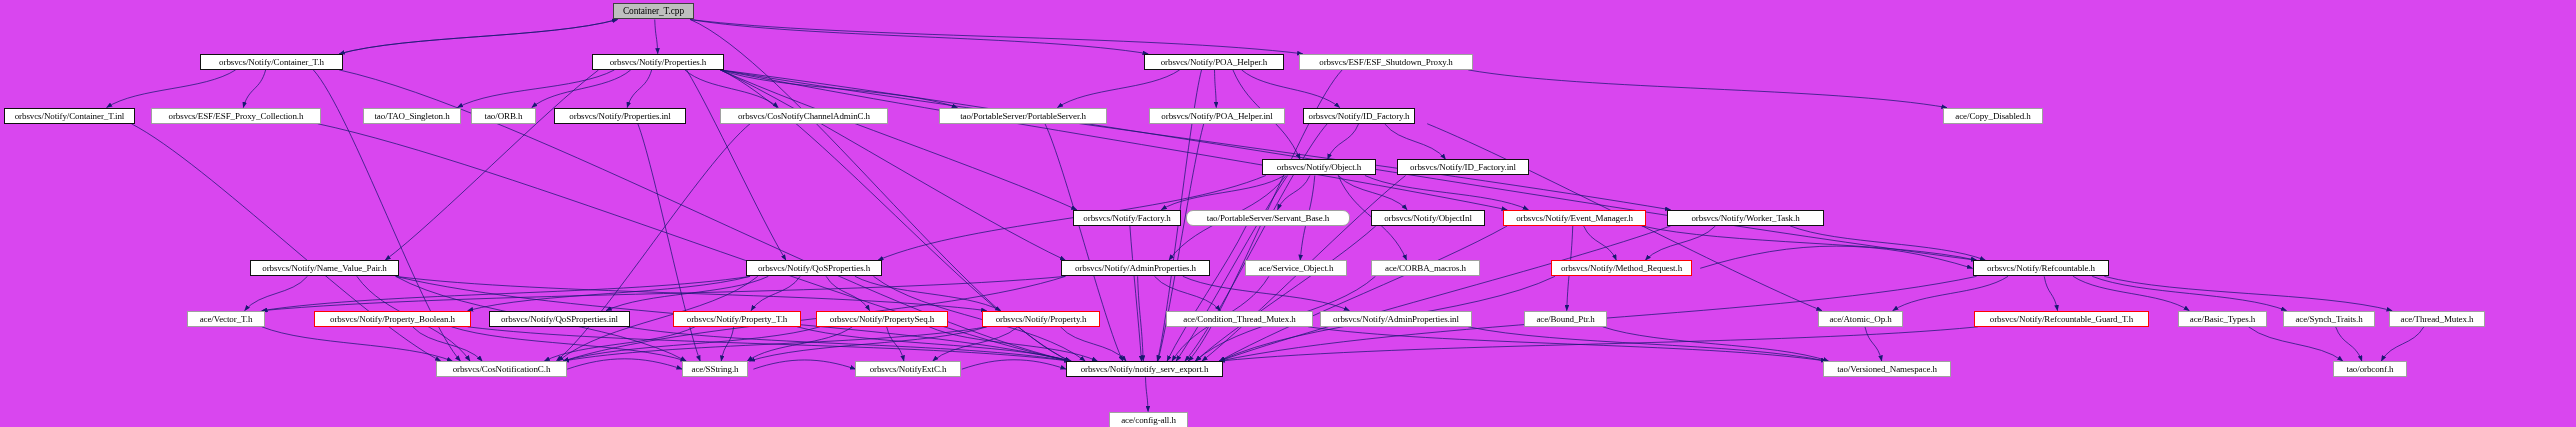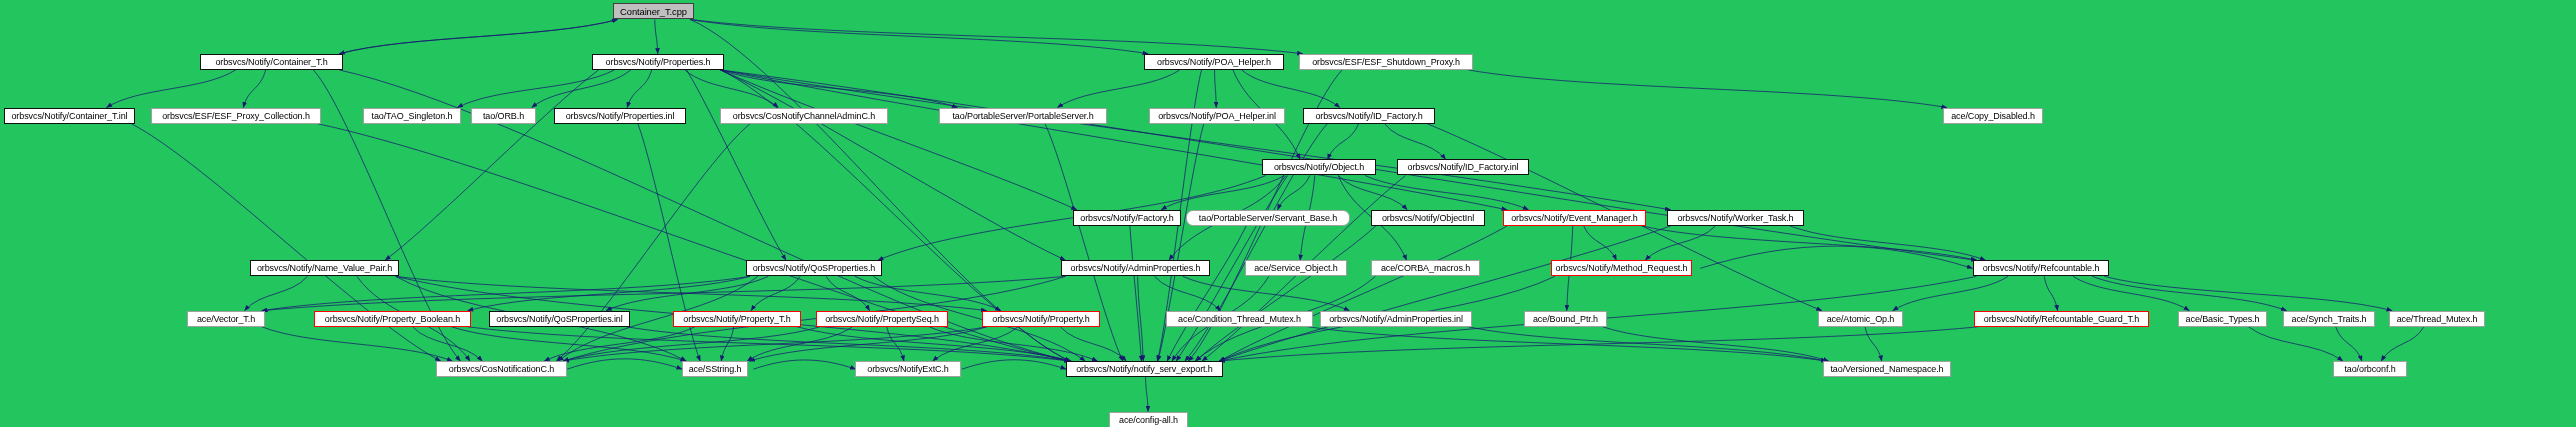--- a/index.html
+++ b/index.html
@@ -1,22 +1,22 @@
 <!DOCTYPE html>
 <html style="font-size:10.8px"><head>
 <meta charset="utf-8">
 <title>Container_T.cpp include dependency graph</title>
 <style>
   html,body{margin:0;padding:0;background:#ffffff;}
   #graph{
     position:relative;
     width:2576px;
     height:427px;
-    background:#22c55e;
-    font-family:Liberation Sans, sans-serif;
+    background:#d946ef;
+    font-family:Liberation Serif, serif;
     overflow:hidden;
   }
   #edges{position:absolute;left:0;top:0;width:2576px;height:427px;}
   .node{
     position:absolute;
     box-sizing:border-box;
     display:flex;
     align-items:center;
     justify-content:center;
     height:16px;
@@ -174,29 +174,29 @@
       <div class="node bold" style="left: 1144px; top: 54px; width: 140px;">orbsvcs/Notify/POA_Helper.h</div>
       <div class="node" style="left: 1299px; top: 54px; width: 174px;">orbsvcs/ESF/ESF_Shutdown_Proxy.h</div>
       <div class="node bold" style="left: 4px; top: 108px; width: 131px;">orbsvcs/Notify/Container_T.inl</div>
       <div class="node" style="left: 151px; top: 108px; width: 170px;">orbsvcs/ESF/ESF_Proxy_Collection.h</div>
       <div class="node" style="left: 363px; top: 108px; width: 98px;">tao/TAO_Singleton.h</div>
       <div class="node" style="left: 471px; top: 108px; width: 65px;">tao/ORB.h</div>
       <div class="node bold" style="left: 554px; top: 108px; width: 132px;">orbsvcs/Notify/Properties.inl</div>
       <div class="node" style="left: 720px; top: 108px; width: 168px;">orbsvcs/CosNotifyChannelAdminC.h</div>
       <div class="node" style="left: 939px; top: 108px; width: 168px;">tao/PortableServer/PortableServer.h</div>
       <div class="node" style="left: 1149px; top: 108px; width: 136px;">orbsvcs/Notify/POA_Helper.inl</div>
-      <div class="node bold" style="left: 1303px; top: 108px; width: 132px;">orbsvcs/Notify/ID_Factory.h</div>
+      <div class="node bold" style="left: 1303px; top: 108px; width: 112px;">orbsvcs/Notify/ID_Factory.h</div>
       <div class="node" style="left: 1943px; top: 108px; width: 100px;">ace/Copy_Disabled.h</div>
       <div class="node bold" style="left: 1262px; top: 159px; width: 114px;">orbsvcs/Notify/Object.h</div>
       <div class="node bold" style="left: 1397px; top: 159px; width: 132px;">orbsvcs/Notify/ID_Factory.inl</div>
       <div class="node bold" style="left: 1073px; top: 210px; width: 108px;">orbsvcs/Notify/Factory.h</div>
       <div class="node" style="left: 1186px; top: 210px; width: 164px; border-radius: 7px;">tao/PortableServer/Servant_Base.h</div>
       <div class="node bold" style="left: 1371px; top: 210px; width: 114px;">orbsvcs/Notify/ObjectInl</div>
       <div class="node red" style="left: 1503px; top: 210px; width: 143px;">orbsvcs/Notify/Event_Manager.h</div>
-      <div class="node bold" style="left: 1667px; top: 210px; width: 137px;">orbsvcs/Notify/Worker_Task.h</div>
+      <div class="node bold" style="left: 1667px; top: 210px; width: 157px;">orbsvcs/Notify/Worker_Task.h</div>
       <div class="node bold" style="left: 250px; top: 260px; width: 149px;">orbsvcs/Notify/Name_Value_Pair.h</div>
       <div class="node bold" style="left: 746px; top: 260px; width: 136px;">orbsvcs/Notify/QoSProperties.h</div>
       <div class="node bold" style="left: 1061px; top: 260px; width: 149px;">orbsvcs/Notify/AdminProperties.h</div>
       <div class="node" style="left: 1245px; top: 260px; width: 102px;">ace/Service_Object.h</div>
       <div class="node" style="left: 1371px; top: 260px; width: 109px;">ace/CORBA_macros.h</div>
       <div class="node red" style="left: 1551px; top: 260px; width: 141px;">orbsvcs/Notify/Method_Request.h</div>
       <div class="node bold" style="left: 1973px; top: 260px; width: 136px;">orbsvcs/Notify/Refcountable.h</div>
       <div class="node" style="left: 187px; top: 311px; width: 78px;">ace/Vector_T.h</div>
       <div class="node red" style="left: 314px; top: 311px; width: 157px;">orbsvcs/Notify/Property_Boolean.h</div>
       <div class="node bold" style="left: 489px; top: 311px; width: 141px;">orbsvcs/Notify/QoSProperties.inl</div>

